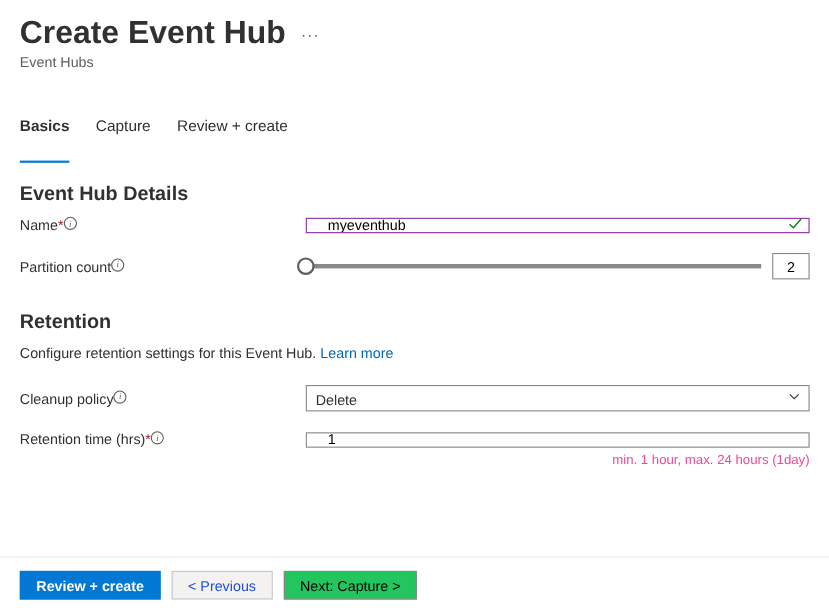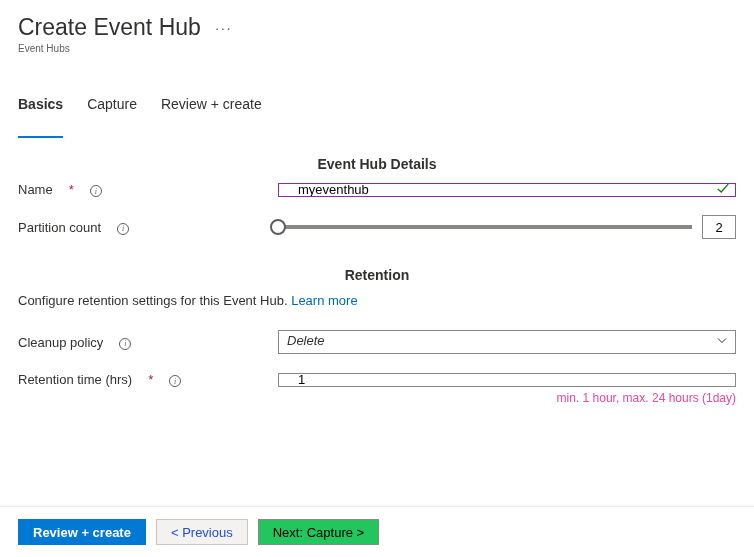--- a/index.html
+++ b/index.html
@@ -14,32 +14,32 @@
   }
   .header {
     padding: 14px 18px 4px 18px;
   }
   .title-row {
     display: flex;
     align-items: center;
     gap: 14px;
   }
   .page-title {
-    font-size: 23px;
-    font-weight: 400;
+    font-size: 29px;
+    font-weight: 700;
     color: #323130;
   }
   .more-icon {
     color: #605e5c;
     font-size: 14px;
     letter-spacing: 1px;
     cursor: pointer;
   }
   .subtitle {
-    font-size: 10px;
+    font-size: 13px;
     color: #605e5c;
     margin-top: 2px;
   }
   .tabs {
     display: flex;
     gap: 24px;
     padding: 0 18px;
     margin-top: 32px;
     border-bottom: 0px solid transparent;
   }
@@ -51,40 +51,39 @@
     border-bottom: 2px solid transparent;
   }
   .tab.active {
     font-weight: 600;
     border-bottom: 2px solid #0078d4;
   }
   .content {
     padding: 18px 18px 0 18px;
   }
   .section-title {
-    font-size: 14px;
+    font-size: 18px;
     font-weight: 600;
     margin-bottom: 10px;
-    text-align: center;
   }
   .section-desc {
     font-size: 13px;
     color: #323130;
     margin-bottom: 22px;
   }
   .form-row {
     display: flex;
     align-items: center;
     margin-bottom: 18px;
   }
   .form-label {
     width: 260px;
     display: flex;
-    align-items: flex-end;
-    gap: 16px;
+    align-items: flex-start;
+    gap: 0;
     font-size: 13px;
   }
   .required {
     color: #a4262c;
   }
   .info-icon {
     width: 12px;
     height: 12px;
     border: 1px solid #605e5c;
     border-radius: 50%;
@@ -166,22 +165,21 @@
   }
   .select-input {
     width: 100%;
     height: 24px;
     border: 1px solid #8a8886;
     padding: 2px 24px 2px 8px;
     font-size: 13px;
     background: #fff;
     cursor: pointer;
     display: flex;
-    align-items: flex-start;
-    font-style: italic;
+    align-items: flex-end;
   }
   .chevron {
     position: absolute;
     right: 8px;
     top: 50%;
     transform: translateY(-50%);
   }
   .hint-row {
     text-align: right;
     font-size: 12px;

